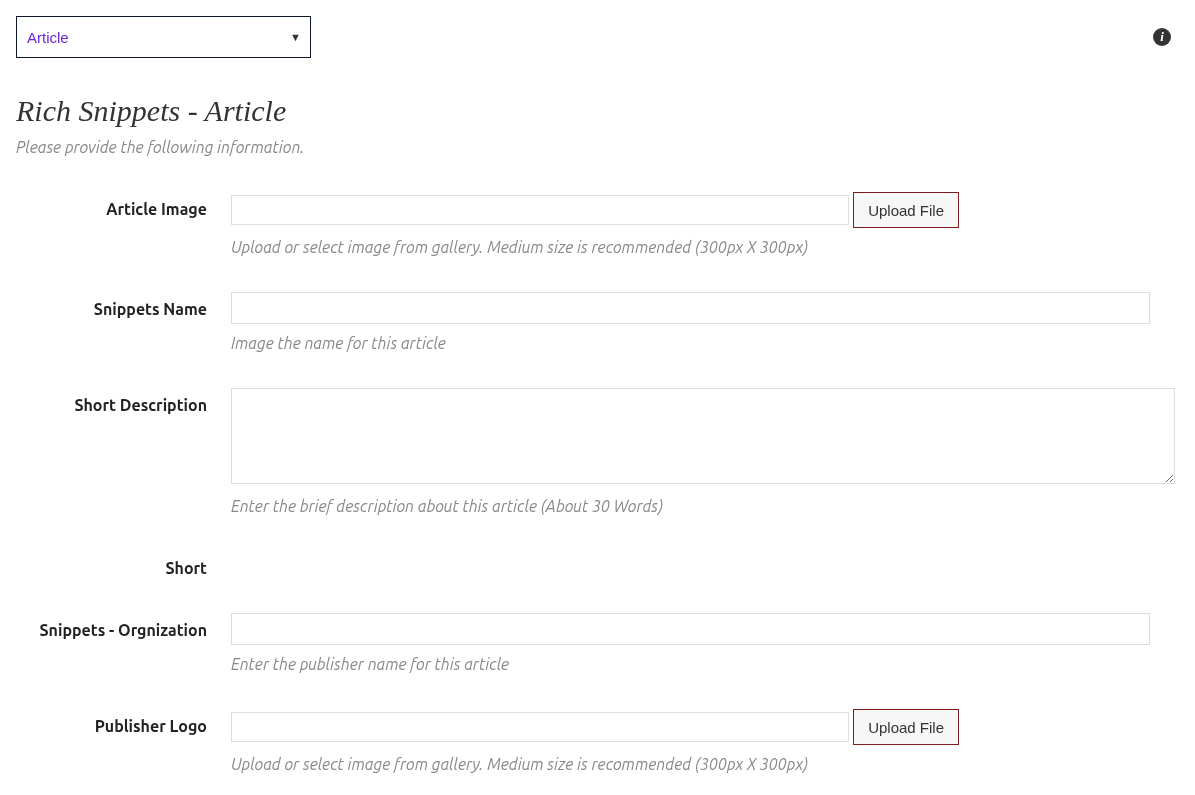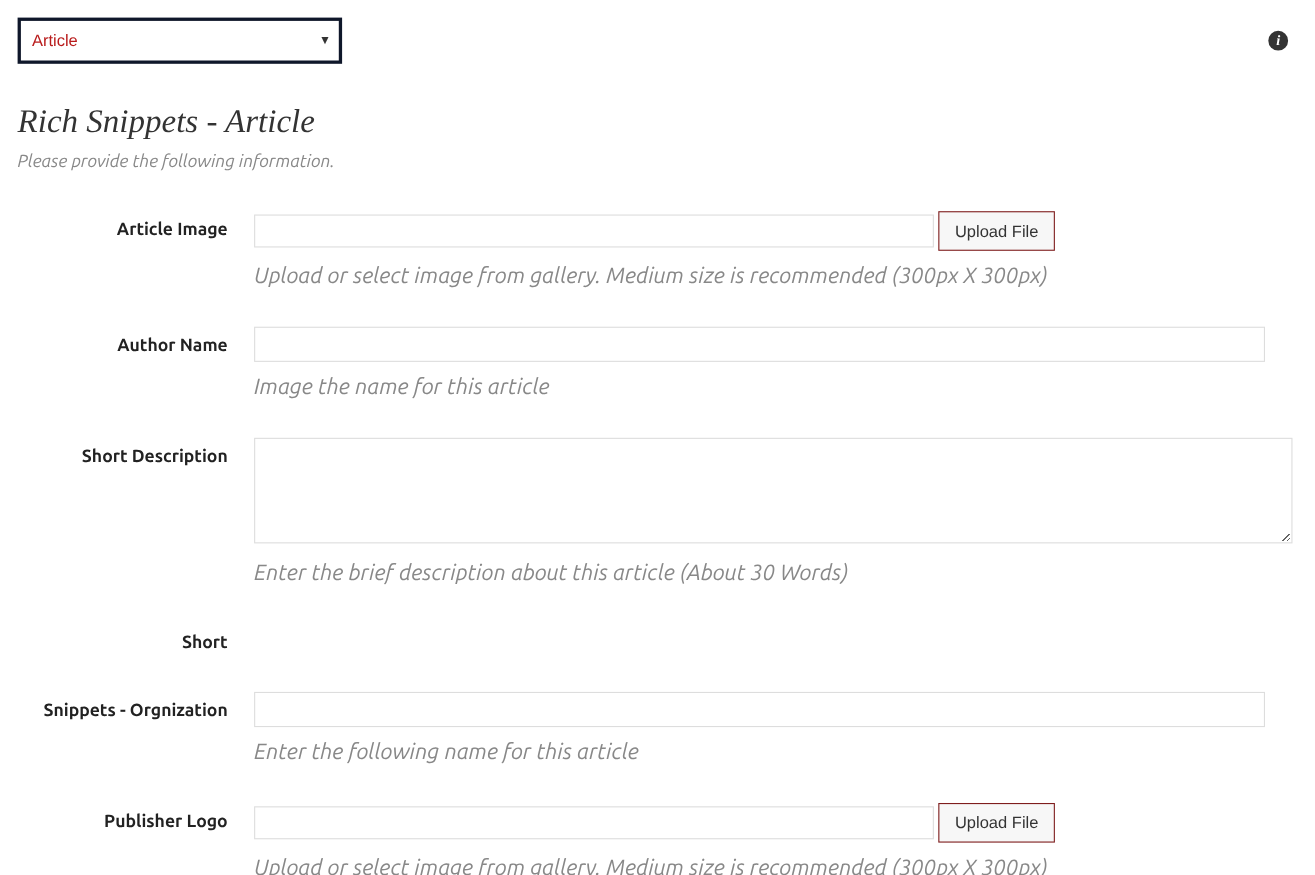--- a/index.html
+++ b/index.html
@@ -21,24 +21,24 @@
       margin-bottom: 36px;
     }
     .select-wrapper {
       position: relative;
       width: 295px;
       height: 42px;
     }
     .select-box {
       width: 100%;
       height: 100%;
-      border: 3px solid #0f172a;
+      border: 1px solid #0f172a;
       background: #ffffff;
       font-size: 15px;
-      color: #b91c1c;
+      color: #6d28d9;
       padding: 0 28px 0 10px;
       appearance: none;
       -webkit-appearance: none;
       cursor: pointer;
       outline: none;
     }
     .select-caret {
       position: absolute;
       right: 10px;
       top: 50%;
@@ -128,21 +128,21 @@
       font-size: 15px;
       color: #333;
       cursor: pointer;
       height: 36px;
       margin-left: 4px;
       white-space: nowrap;
     }
     .hint {
       font-style: italic;
       color: #888;
-      font-size: 20px;
+      font-size: 16px;
       margin-top: 10px;
     }
     .upload-wrap {
       max-width: 728px;
     }
     .upload-group {
       display: flex;
       align-items: center;
     }
     .upload-group .text-input {
@@ -171,21 +171,21 @@
   <div class="form-control-wrap upload-wrap">
     <div class="upload-group">
       <input type="text" class="text-input" style="">
       <button class="upload-btn">Upload File</button>
     </div>
     <div class="hint">Upload or select image from gallery. Medium size is recommended (300px X 300px)</div>
   </div>
 </div>
 
 <div class="form-row">
-  <div class="form-label">Author Name</div>
+  <div class="form-label">Snippets Name</div>
   <div class="form-control-wrap">
     <input type="text" class="text-input narrow" style="">
     <div class="hint">Image the name for this article</div>
   </div>
 </div>
 
 <div class="form-row">
   <div class="form-label">Short Description</div>
   <div class="form-control-wrap">
     <textarea class="textarea-input" style=""></textarea>
@@ -194,21 +194,21 @@
 </div>
 
 <div class="form-row">
   <div class="form-label">Short</div>
 </div>
 
 <div class="form-row">
   <div class="form-label">Snippets - Orgnization</div>
   <div class="form-control-wrap">
     <input type="text" class="text-input narrow" style="">
-    <div class="hint">Enter the following name for this article</div>
+    <div class="hint">Enter the publisher name for this article</div>
   </div>
 </div>
 
 <div class="form-row">
   <div class="form-label">Publisher Logo</div>
   <div class="form-control-wrap upload-wrap">
     <div class="upload-group">
       <input type="text" class="text-input" style="">
       <button class="upload-btn">Upload File</button>
     </div>

